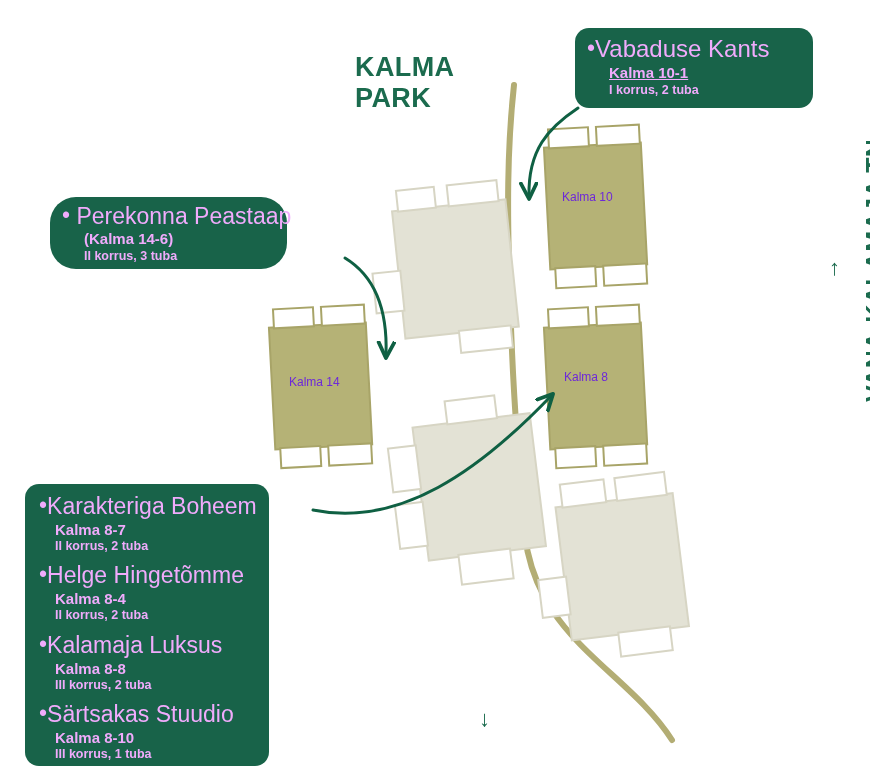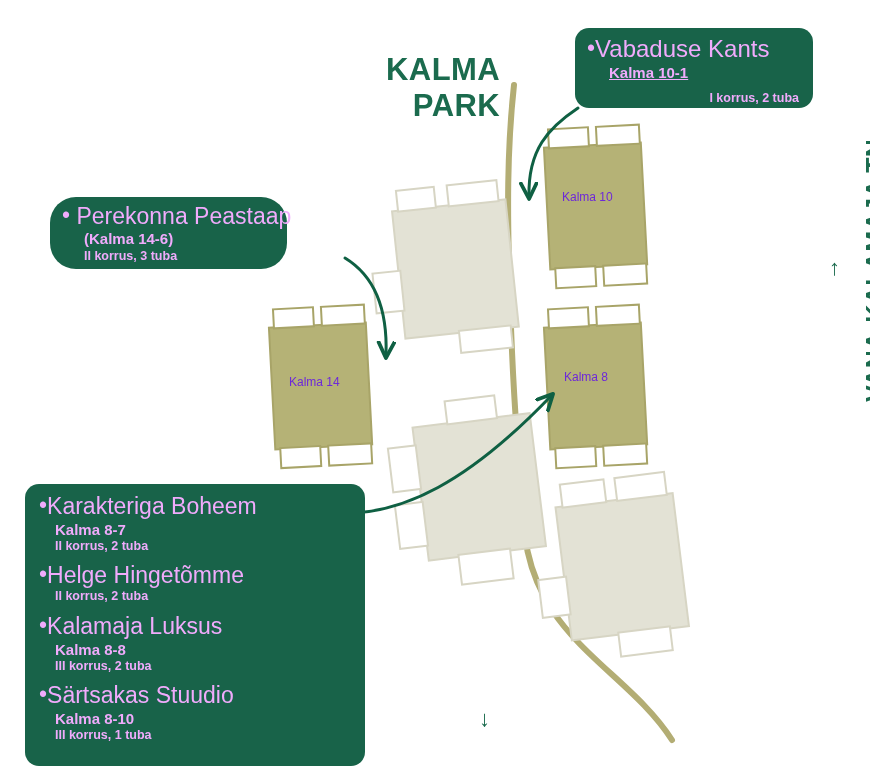--- a/index.html
+++ b/index.html
@@ -31,22 +31,22 @@
     color: #1b6b4e;
     font-weight: bold;
     letter-spacing: 0.4px;
     white-space: pre;
     line-height: 1.15;
   }
   #label-kalma-park {
     left: 355px;
     top: 52px;
     width: 145px;
-    text-align: right;
-    font-size: 31px;
+    text-align: left;
+    font-size: 27px;
   }
   #label-kotzebue {
     left: 372px;
     top: 679px;
     width: 225px;
     text-align: center;
     font-size: 25px;
   }
   #label-kotzebue-arrow {
     position: absolute;
@@ -126,40 +126,40 @@
   
   #callout-vabaduse {
     left: 575px;
     top: 28px;
     width: 238px;
     height: 80px;
     padding: 8px 14px 8px 12px;
   }
   #callout-vabaduse .entry-title { font-size: 24px; }
   #callout-vabaduse .entry-addr { padding-left: 22px; margin-top: 1px; text-decoration: underline; }
-  #callout-vabaduse .entry-detail { padding-left: 22px; margin-top: 9px; text-align: right; }
+  #callout-vabaduse .entry-detail { padding-left: 22px; margin-top: 1px; }
 
   
   #callout-perekonna {
     left: 50px;
     top: 197px;
     width: 237px;
     height: 72px;
     padding: 7px 12px 7px 12px;
     border-radius: 26px;
   }
   #callout-perekonna .entry-title { font-size: 23px; }
   #callout-perekonna .entry-addr { padding-left: 22px; margin-top: 0px; }
   #callout-perekonna .entry-detail { padding-left: 22px; margin-top: 1px; }
 
   
   #callout-kalma8 {
     left: 25px;
     top: 484px;
-    width: 340px;
+    width: 244px;
     height: 282px;
     padding: 10px 10px 8px 14px;
   }
   #callout-kalma8 .entry { margin-bottom: 9px; }
   #callout-kalma8 .entry:last-child { margin-bottom: 0; }
   #callout-kalma8 .entry-title { font-size: 23px; }
   #callout-kalma8 .entry-addr { padding-left: 16px; margin-top: 1px; }
   #callout-kalma8 .entry-detail { padding-left: 16px; margin-top: 0px; }
 </style>
 </head>
@@ -283,20 +283,21 @@
   <div class="callout" id="callout-kalma8">
 
     <div class="entry">
       <div class="entry-title"><span class="bullet">•</span><span>Karakteriga Boheem</span></div>
       <div class="entry-addr">Kalma 8-7</div>
       <div class="entry-detail">II korrus, 2 tuba</div>
     </div>
 
     <div class="entry">
       <div class="entry-title"><span class="bullet">•</span><span>Helge Hingetõmme</span></div>
+      <div class="entry-addr">Kalma 8-4</div>
       <div class="entry-detail">II korrus, 2 tuba</div>
     </div>
 
     <div class="entry">
       <div class="entry-title"><span class="bullet">•</span><span>Kalamaja Luksus</span></div>
       <div class="entry-addr">Kalma 8-8</div>
       <div class="entry-detail">III korrus, 2 tuba</div>
     </div>
 
     <div class="entry">

